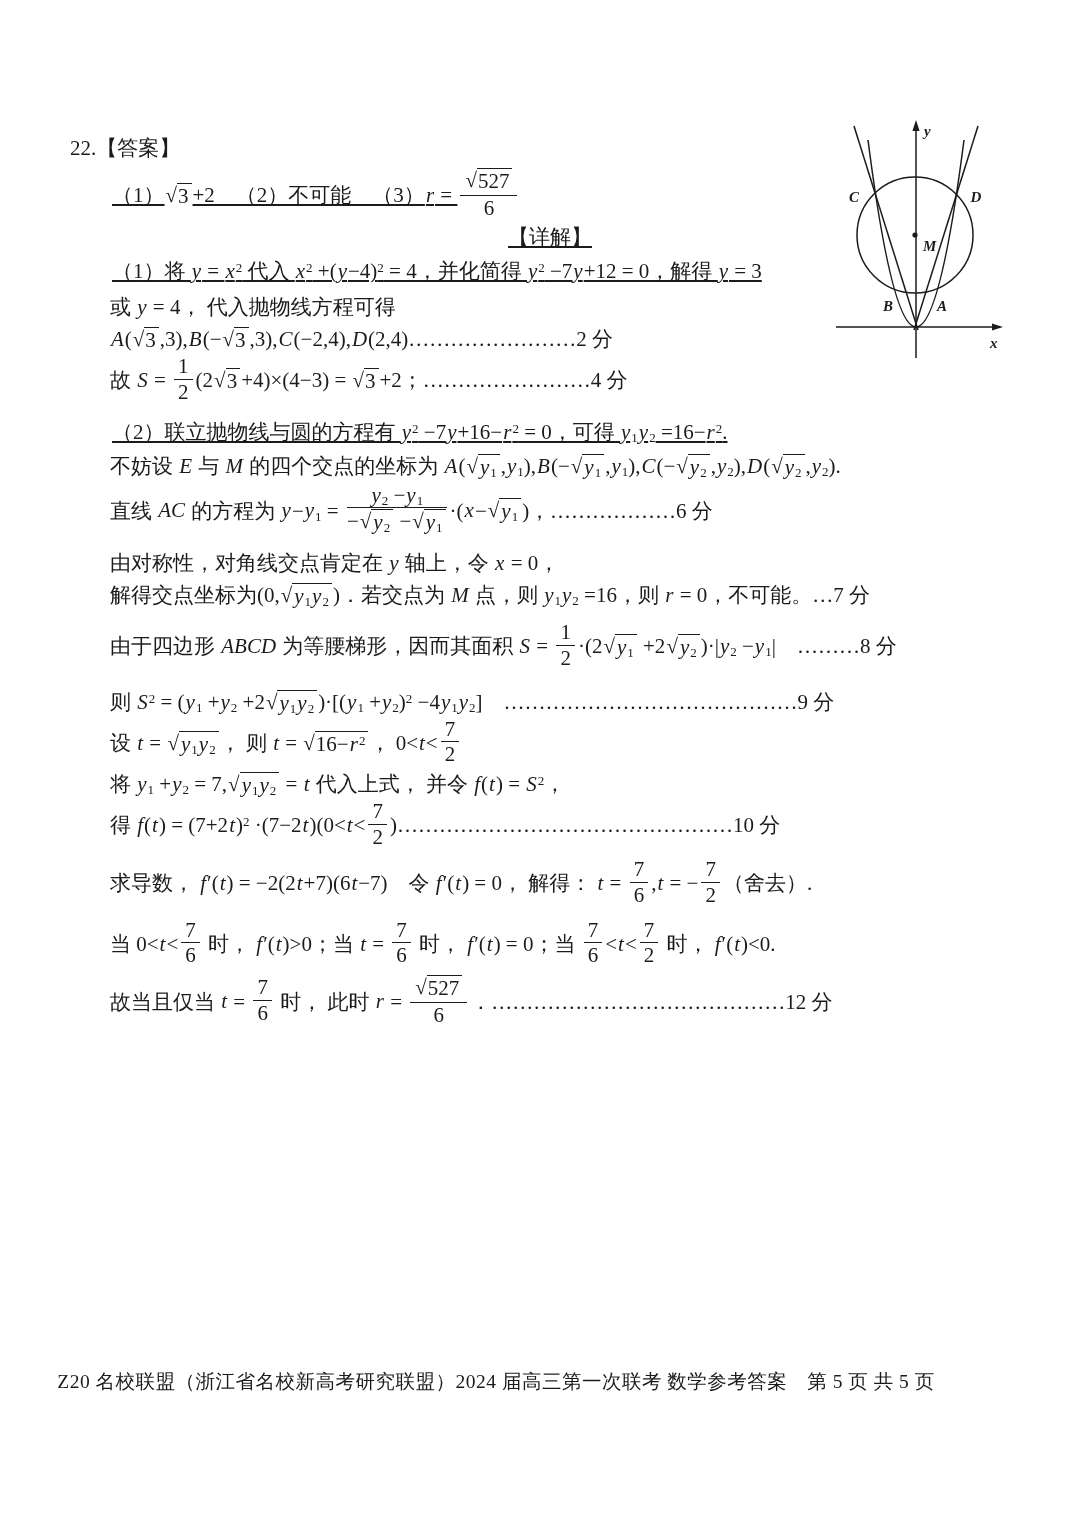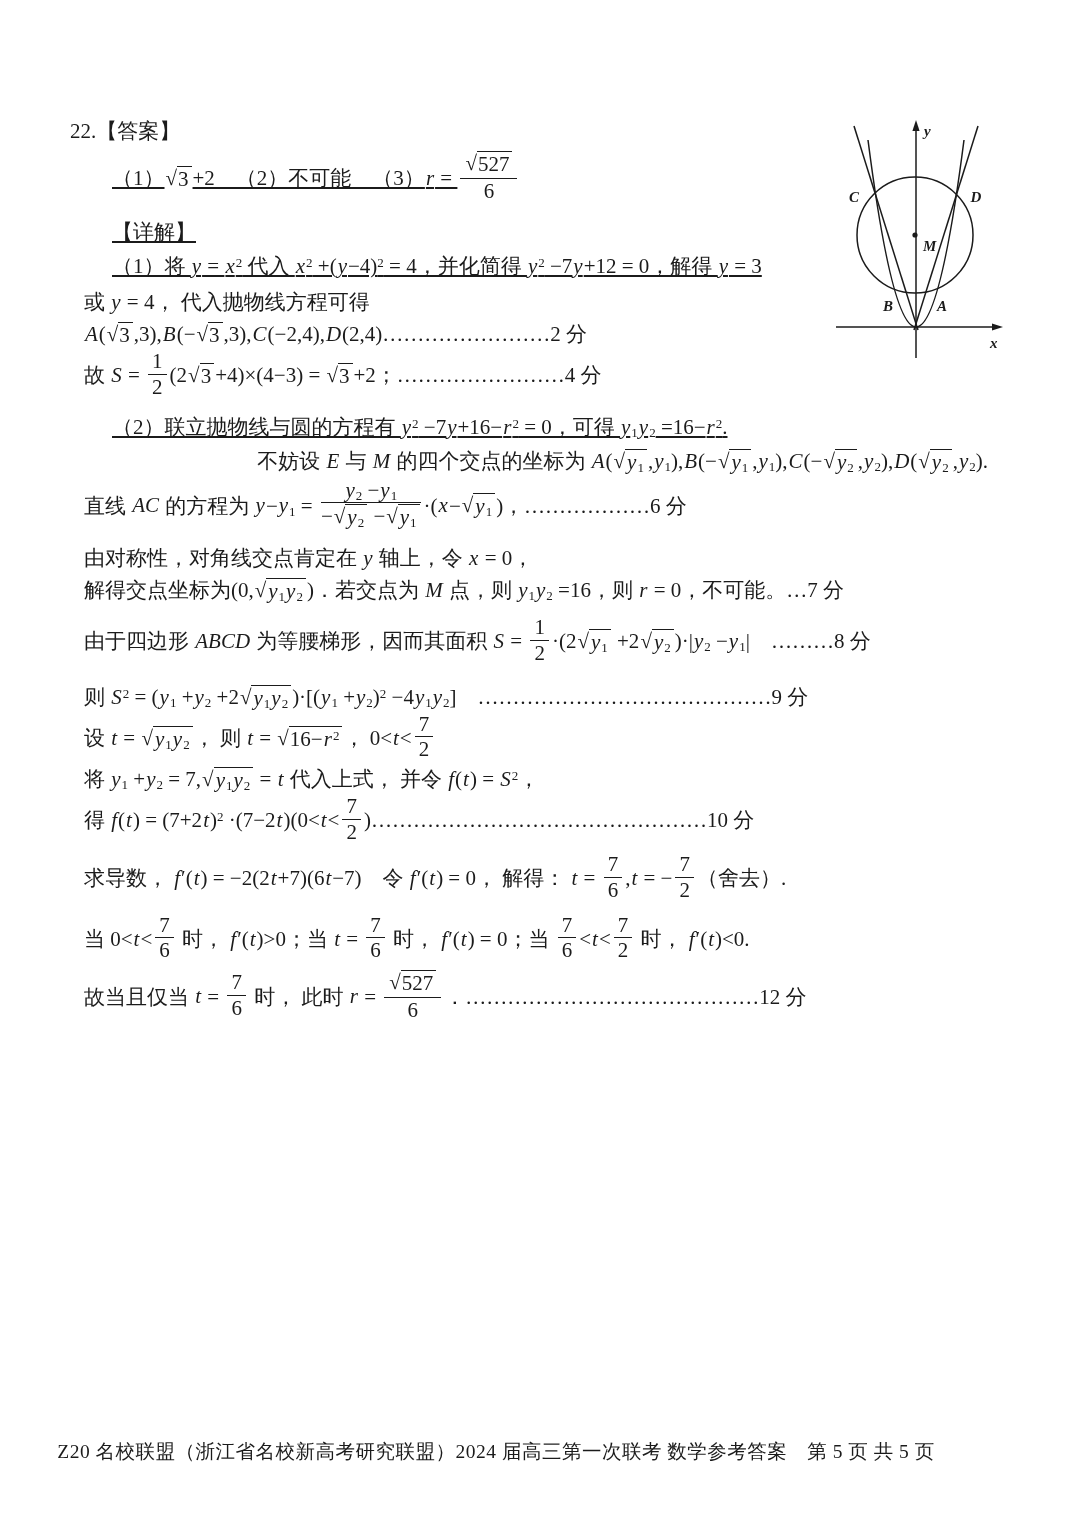--- a/index.html
+++ b/index.html
@@ -3,77 +3,77 @@
 <meta charset="utf-8">
 <style>
   html,body{margin:0;padding:0;}
   body{
     width:1080px;height:1526px;
     background:#ffffff;color:#1b1b1b;
     font-family:"Liberation Serif","DejaVu Serif",serif;
     position:relative;overflow:hidden;
   }
   
-  #doc{position:absolute;left:0;top:116px;width:988px;}
+  #doc{position:absolute;left:0;top:133px;width:988px;}
   .ln{font-size:21px;line-height:30px;white-space:nowrap;}
   .i0{padding-left:70px;}
   .i1{padding-left:112px;text-decoration:underline;}
-  .i2{padding-left:84px;}
+  .i2{padding-left:110px;}
   .ln i{font-style:italic;padding:0 1px;font-family:"Liberation Serif","DejaVu Serif",serif;}
   .ln sup{font-size:13px;line-height:0;vertical-align:0.45em;}
   .ln sub{font-size:13px;line-height:0;vertical-align:-0.25em;}
   
   .fr{display:inline-block;vertical-align:middle;text-align:center;margin:0 3px;transform:translateY(-3px);}
   .fn{display:block;padding:0 4px 1px;border-bottom:1.5px solid currentColor;line-height:1.08;}
   .fd{display:block;padding-top:1px;line-height:1.08;}
   
   .sq{display:inline-flex;align-items:flex-start;margin:0 1px;white-space:nowrap;}
   .sqs{display:inline-block;line-height:1.15;}
   .sqb{display:inline-block;border-top:1.6px solid currentColor;padding:0 3px 0 1px;line-height:1.18;}
   
   #figure{position:absolute;left:828px;top:112px;width:192px;height:258px;}
   #figure svg{display:block;}
   #figure text{font-family:"Liberation Serif","DejaVu Serif",serif;font-style:italic;font-size:15px;font-weight:bold;fill:#1b1b1b;}
   
-  #footer{position:absolute;left:0;top:1438px;width:992px;text-align:center;
+  #footer{position:absolute;left:0;top:1368px;width:992px;text-align:center;
           font-size:19.5px;letter-spacing:0.5px;color:#1b1b1b;}
 </style>
 </head>
 <body>
 
 <div>
 
   <div id="doc">
       <div class="ln i0" style="margin-top: 0px;">22.【答案】</div>
       <div class="ln i1" style="margin-top: 8px;">（1）<span class="sq">
           <span class="sqs">√</span>
           <span class="sqb">3</span>
         </span>+2　（2）不可能　（3）<i>r</i> = <span class="fr"><span class="fn"><span class="sq">
               <span class="sqs">√</span>
               <span class="sqb">527</span>
             </span></span><span class="fd">6</span></span></div>
-      <div class="ln i1" style="margin-top: 12px;">【详解】</div>
+      <div class="ln i1" style=" text-align: center;">【详解】</div>
       <div class="ln i1" style="margin-top: 4px;">（1）将 <i>y</i> = <i>x</i><sup>2</sup> 代入 <i>x</i><sup>2</sup> +(<i>y</i>−4)<sup>2</sup> = 4，并化简得 <i>y</i><sup>2</sup> −7<i>y</i>+12 = 0，解得 <i>y</i> = 3</div>
       <div class="ln i2" style="margin-top: 6px;">或 <i>y</i> = 4， 代入抛物线方程可得</div>
       <div class="ln i2" style="margin-top: 2px;"><i>A</i>(<span class="sq">
           <span class="sqs">√</span>
           <span class="sqb">3</span>
         </span>,3),<i>B</i>(−<span class="sq">
           <span class="sqs">√</span>
           <span class="sqb">3</span>
         </span>,3),<i>C</i>(−2,4),<i>D</i>(2,4)……………………2 分</div>
       <div class="ln i2" style="margin-top: 4px;">故 <i>S</i> = <span class="fr"><span class="fn">1</span><span class="fd">2</span></span>(2<span class="sq">
           <span class="sqs">√</span>
           <span class="sqb">3</span>
         </span>+4)×(4−3) = <span class="sq">
           <span class="sqs">√</span>
           <span class="sqb">3</span>
         </span>+2；……………………4 分</div>
       <div class="ln i1" style="margin-top: 10px;">（2）联立抛物线与圆的方程有 <i>y</i><sup>2</sup> −7<i>y</i>+16−<i>r</i><sup>2</sup> = 0，可得 <i>y</i><sub>1</sub><i>y</i><sub>2</sub> =16−<i>r</i><sup>2</sup>.</div>
-      <div class="ln i2" style="margin-top: 4px; text-align: right;">不妨设 <i>E</i> 与 <i>M</i> 的四个交点的坐标为 <i>A</i>(<span class="sq">
+      <div class="ln i2" style="margin-top: 4px;">不妨设 <i>E</i> 与 <i>M</i> 的四个交点的坐标为 <i>A</i>(<span class="sq">
           <span class="sqs">√</span>
           <span class="sqb"><i>y</i><sub>1</sub></span>
         </span>,<i>y</i><sub>1</sub>),<i>B</i>(−<span class="sq">
           <span class="sqs">√</span>
           <span class="sqb"><i>y</i><sub>1</sub></span>
         </span>,<i>y</i><sub>1</sub>),<i>C</i>(−<span class="sq">
           <span class="sqs">√</span>
           <span class="sqb"><i>y</i><sub>2</sub></span>
         </span>,<i>y</i><sub>2</sub>),<i>D</i>(<span class="sq">
           <span class="sqs">√</span>

